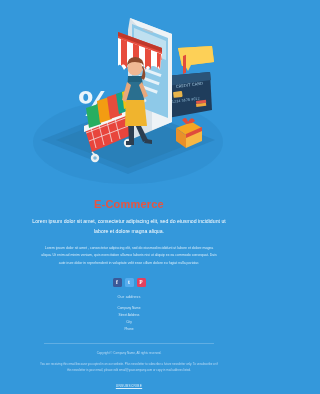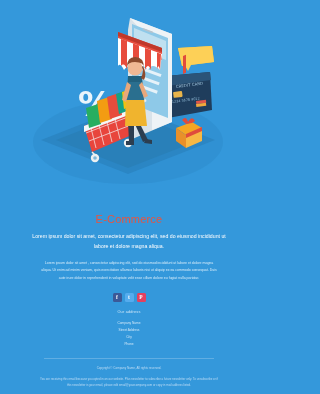--- a/index.html
+++ b/index.html
@@ -11,22 +11,22 @@
   }
   .email { width:258px; height:394px; position:relative; background:#3498db; }
 
   
   .hero { position:relative; width:258px; height:196px; }
   .hero svg { display:block; width:258px; height:196px; }
 
   
   .content { padding:0 20px; text-align:center; }
   .title {
-    color:#e8543f; font-size:11px; font-weight:normal;
-    letter-spacing:.2px; margin-top:17px;
+    color:#e8543f; font-size:11px; font-weight:bold;
+    letter-spacing:.2px; margin-top:2px;
   }
   .subtitle {
     color:#ffffff; font-size:5.2px; line-height:1.85;
     margin-top:7px; padding:0 8px;
   }
   .body-copy {
     color:#d6ecfa; font-size:3.5px; line-height:2.05;
     margin-top:9px; padding:0 20px;
   }
 

